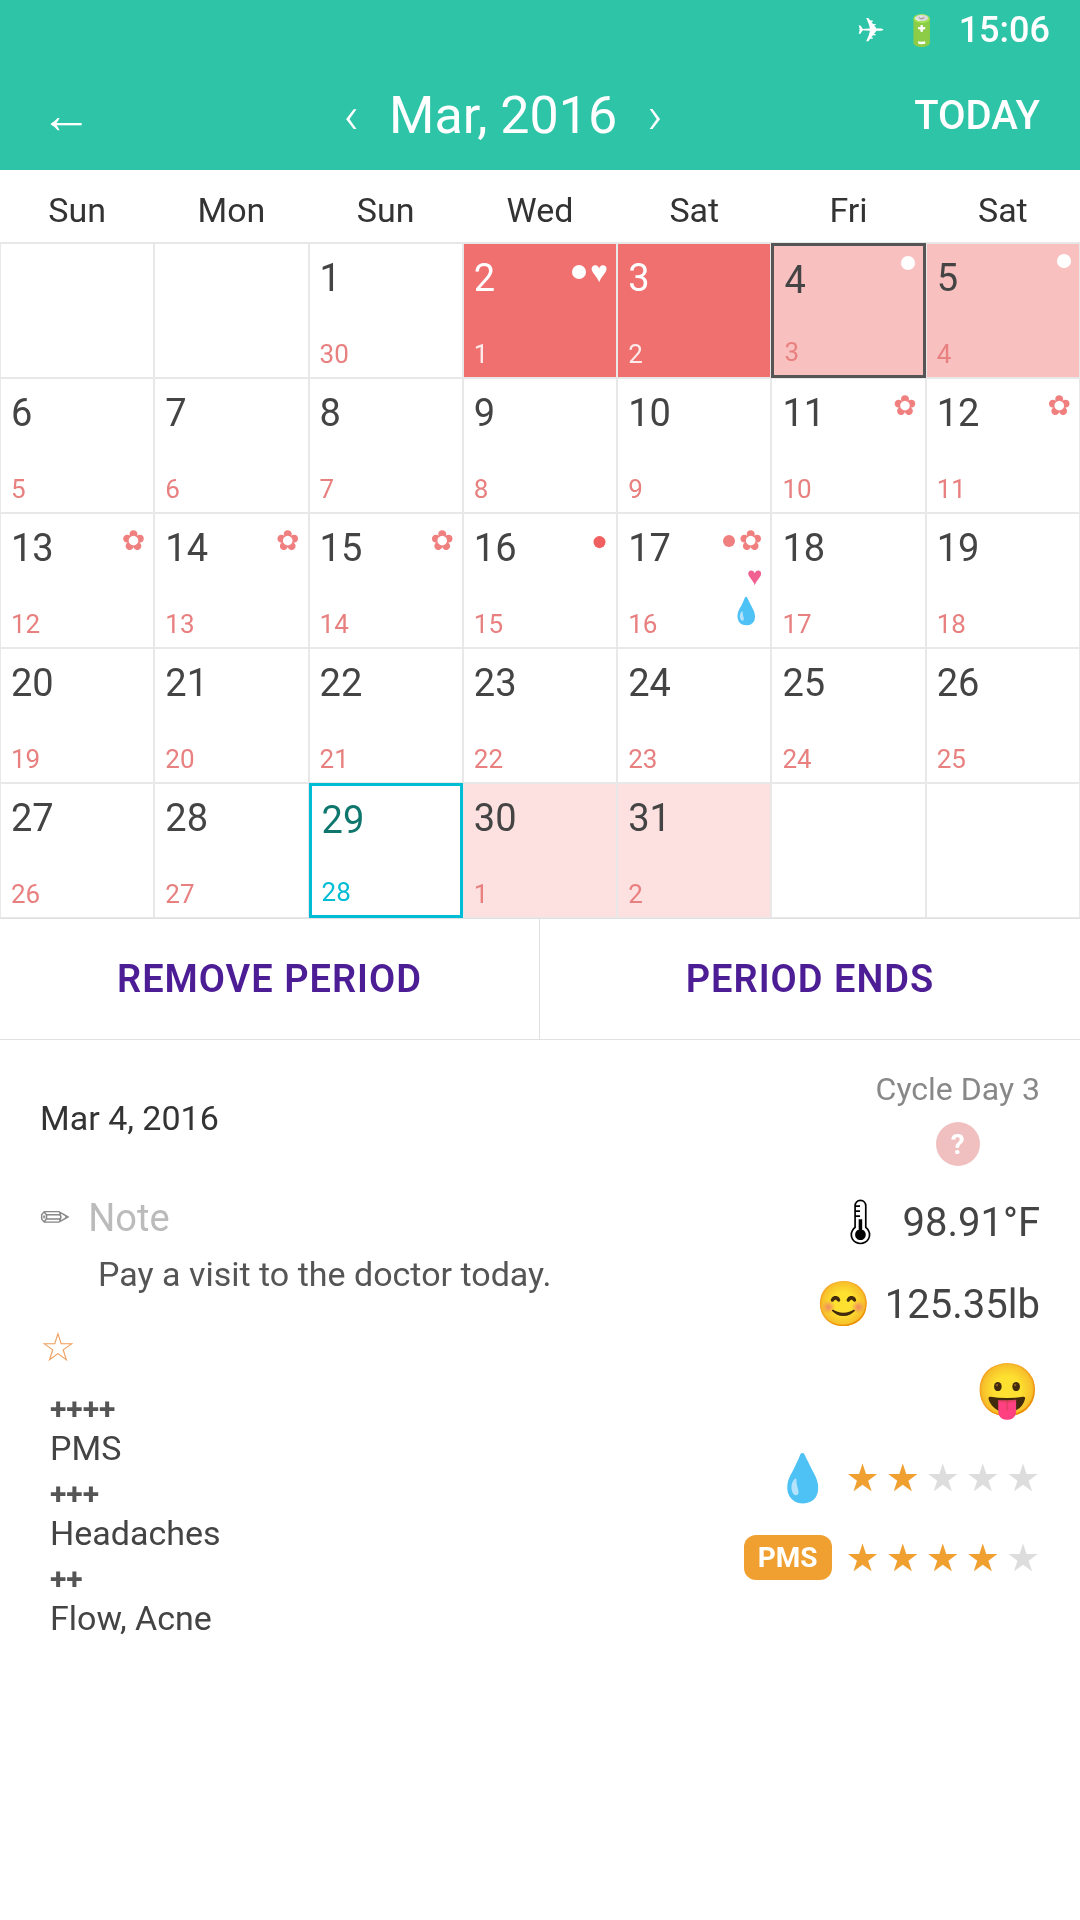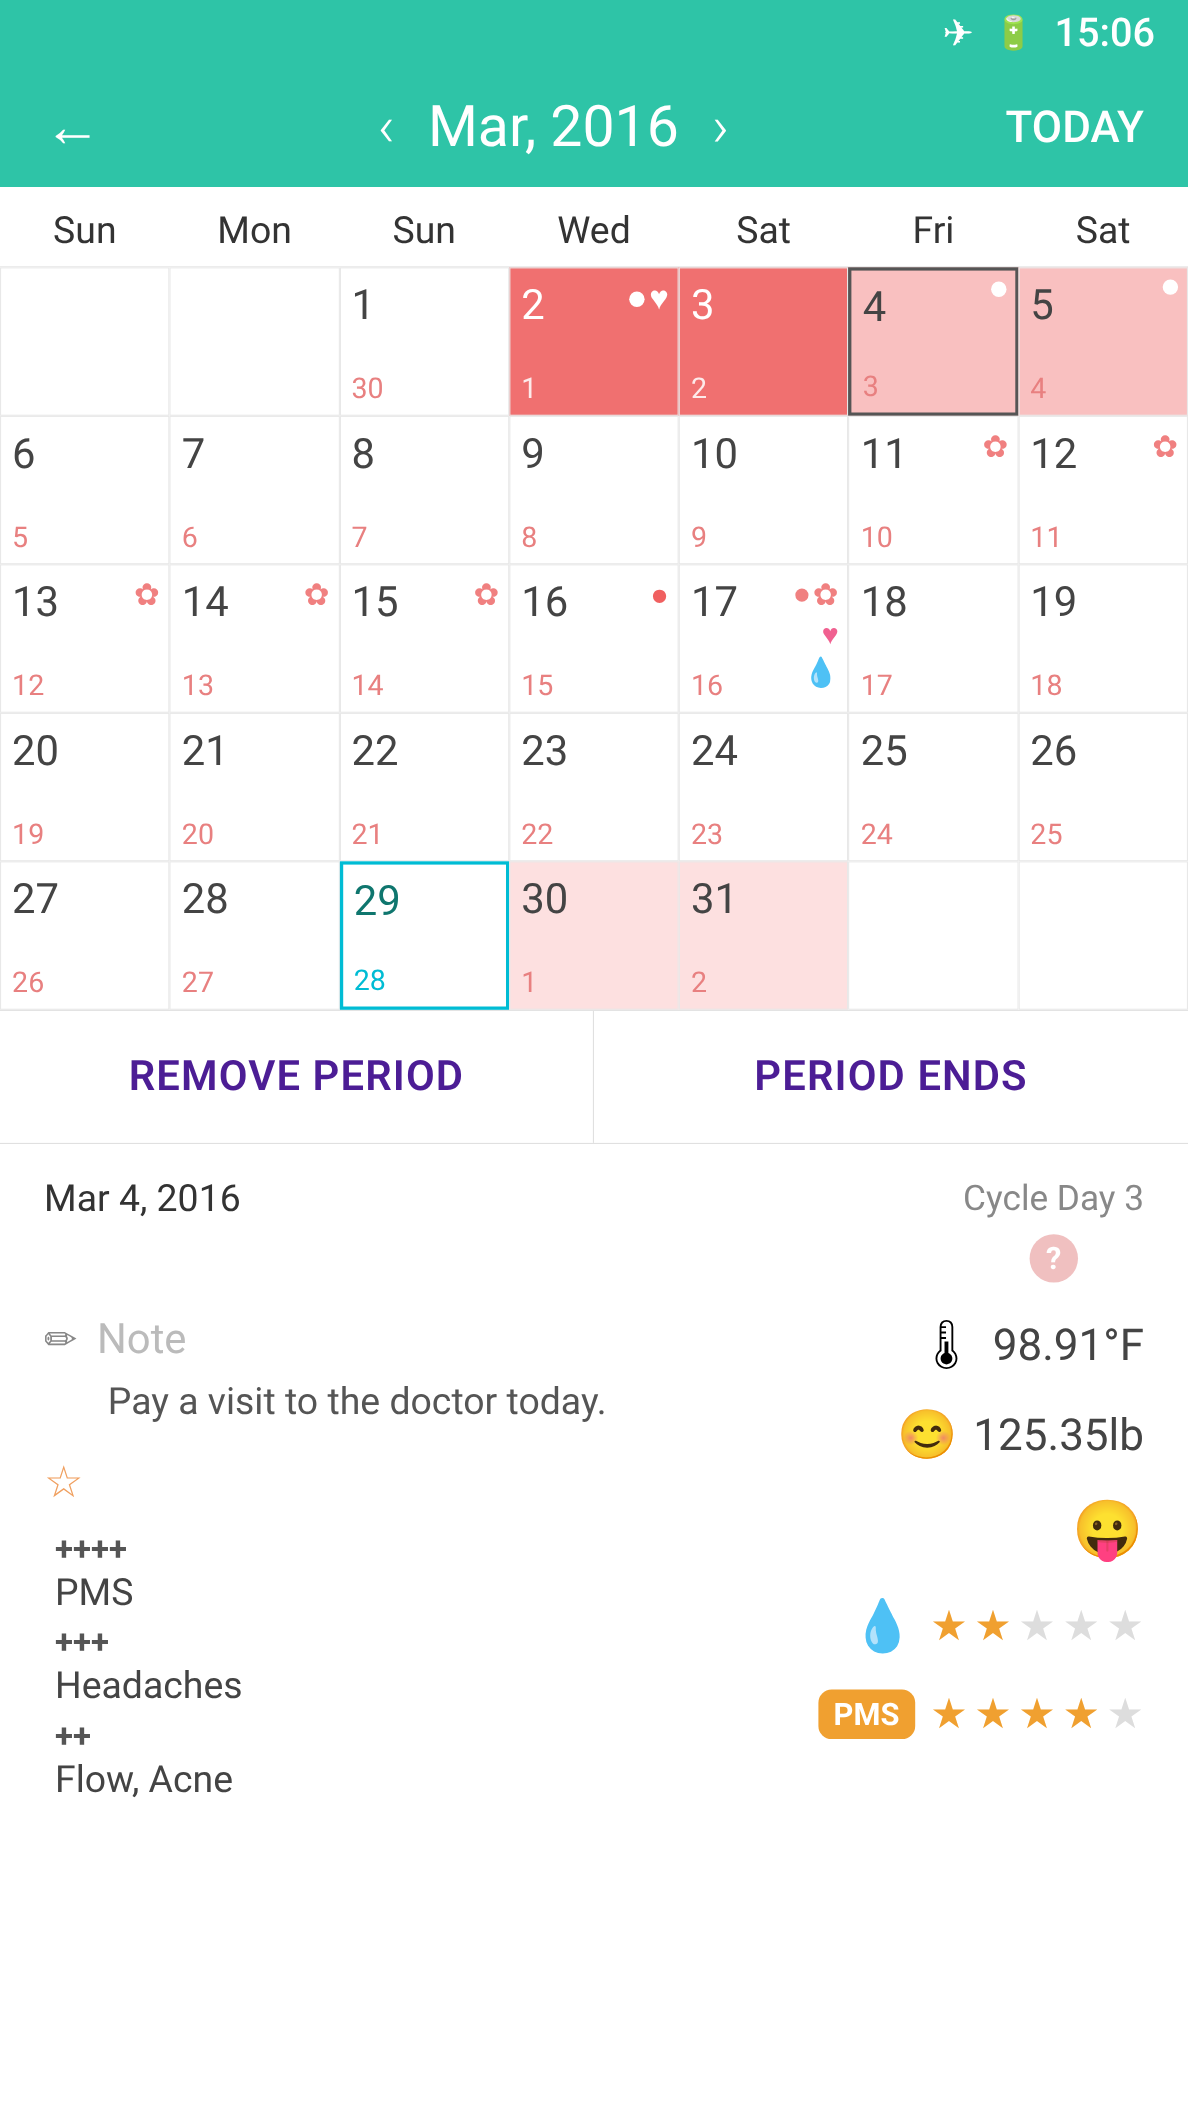--- a/index.html
+++ b/index.html
@@ -110,21 +110,21 @@
       cursor: pointer;
       letter-spacing: 1px;
     }
     .action-btn:first-child { border-right: 1px solid #e0e0e0; }
 
     
     .detail-section { padding: 30px 40px; background: #fff; }
     .detail-header {
       display: flex;
       justify-content: space-between;
-      align-items: flex-start;
+      align-items: center;
       margin-bottom: 30px;
     }
     .detail-date { font-size: 34px; color: #333; font-weight: 400; }
     .detail-cycle {
       display: flex;
       align-items: center;
       gap: 14px;
       flex-direction: column;
     }
     .cycle-label { font-size: 32px; color: #888; }

